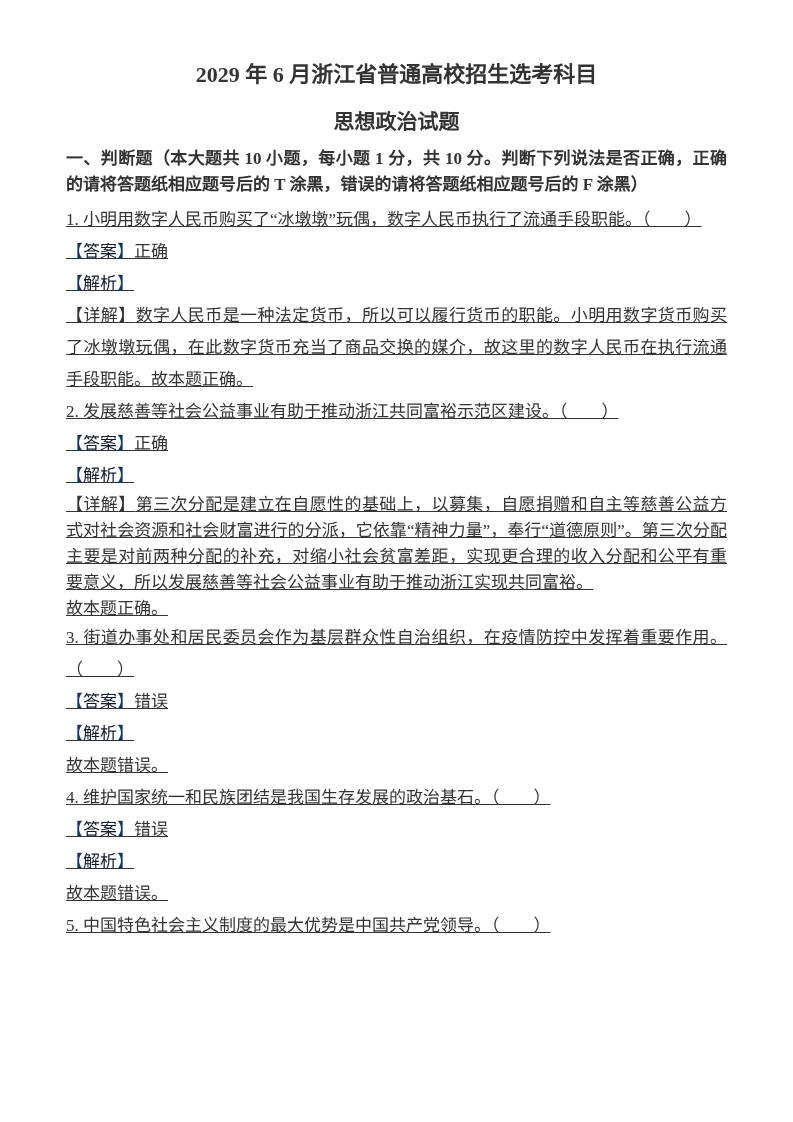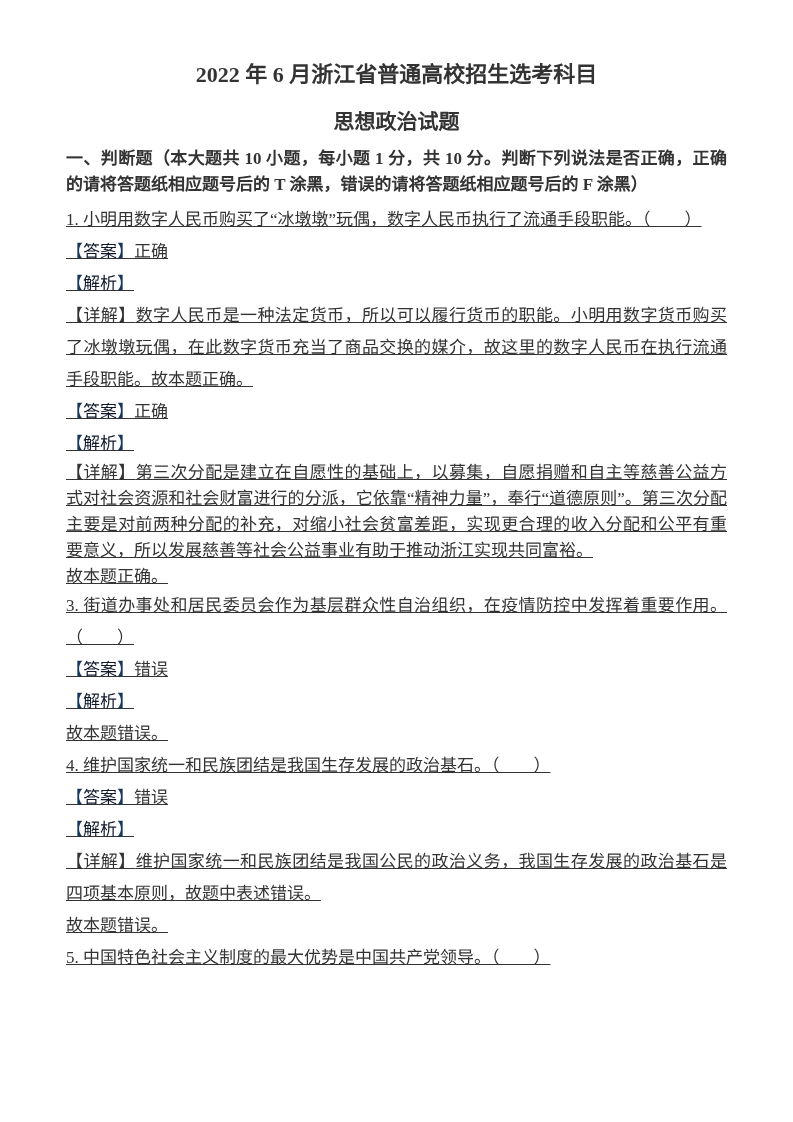--- a/index.html
+++ b/index.html
@@ -59,49 +59,49 @@
   .answer-value {
     color: #333333;
   }
   .question-block {
     margin: 0;
   }
 </style>
 </head>
 <body>
 
-<h1 class="doc-title">2022 年 6 月浙江省普通高校招生选考科目</h1>
+<h1 class="doc-title">2029 年 6 月浙江省普通高校招生选考科目</h1>
 <h2 class="doc-subtitle">思想政治试题</h2>
 
 <p class="section-heading">一、判断题（本大题共 10 小题，每小题 1 分，共 10 分。判断下列说法是否正确，正确的请将答题纸相应题号后的 T 涂黑，错误的请将答题纸相应题号后的 F 涂黑）</p>
 
 <div class="question-block">
   <p class="body-line">1. 小明用数字人民币购买了“冰墩墩”玩偶，数字人民币执行了流通手段职能。（　　）</p>
   <p class="body-line"><span class="bracket">【</span><span class="label-blue">答案</span><span class="bracket">】</span><span class="answer-value">正确</span></p>
   <p class="body-line"><span class="bracket">【</span><span class="label-blue">解析</span><span class="bracket">】</span></p>
   <p class="body-line"><span>【</span><span>详解</span><span>】</span><span>数字人民币是一种法定货币，所以可以履行货币的职能。小明用数字货币购买了冰墩墩玩偶，在此数字货币充当了商品交换的媒介，故这里的数字人民币在执行流通手段职能。故本题正确。</span></p>
 </div>
 
 <div class="question-block q2-gap">
+  <p class="body-line">2. 发展慈善等社会公益事业有助于推动浙江共同富裕示范区建设。（　　）</p>
   <p class="body-line"><span class="bracket">【</span><span class="label-blue">答案</span><span class="bracket">】</span><span class="answer-value">正确</span></p>
   <p class="body-line"><span class="bracket">【</span><span class="label-blue">解析</span><span class="bracket">】</span></p>
   <p class="body-line tight"><span>【</span><span>详解</span><span>】</span><span>第三次分配是建立在自愿性的基础上，以募集，自愿捐赠和自主等慈善公益方式对社会资源和社会财富进行的分派，它依靠“精神力量”，奉行“道德原则”。第三次分配主要是对前两种分配的补充，对缩小社会贫富差距，实现更合理的收入分配和公平有重要意义，所以发展慈善等社会公益事业有助于推动浙江实现共同富裕。</span></p>
   <p class="body-line tight">故本题正确。</p>
 </div>
 
 <div class="question-block">
   <p class="body-line">3. 街道办事处和居民委员会作为基层群众性自治组织，在疫情防控中发挥着重要作用。（　　）</p>
   <p class="body-line"><span class="bracket">【</span><span class="label-blue">答案</span><span class="bracket">】</span><span class="answer-value">错误</span></p>
   <p class="body-line"><span class="bracket">【</span><span class="label-blue">解析</span><span class="bracket">】</span></p>
   <p class="body-line">故本题错误。</p>
 </div>
 
 <div class="question-block">
   <p class="body-line">4. 维护国家统一和民族团结是我国生存发展的政治基石。（　　）</p>
   <p class="body-line"><span class="bracket">【</span><span class="label-blue">答案</span><span class="bracket">】</span><span class="answer-value">错误</span></p>
   <p class="body-line"><span class="bracket">【</span><span class="label-blue">解析</span><span class="bracket">】</span></p>
-  <p class="body-line"><span>【</span><span>详解</span><span>】</span><span>维护国家统一和民族团结是我国公民的政治义务，我国生存发展的政治基石是四项基本原则，故题中表述错误。</span></p>
   <p class="body-line">故本题错误。</p>
 </div>
 
 <div class="question-block">
   <p class="body-line">5. 中国特色社会主义制度的最大优势是中国共产党领导。（　　）</p>
 </div>
 
 </body></html>

